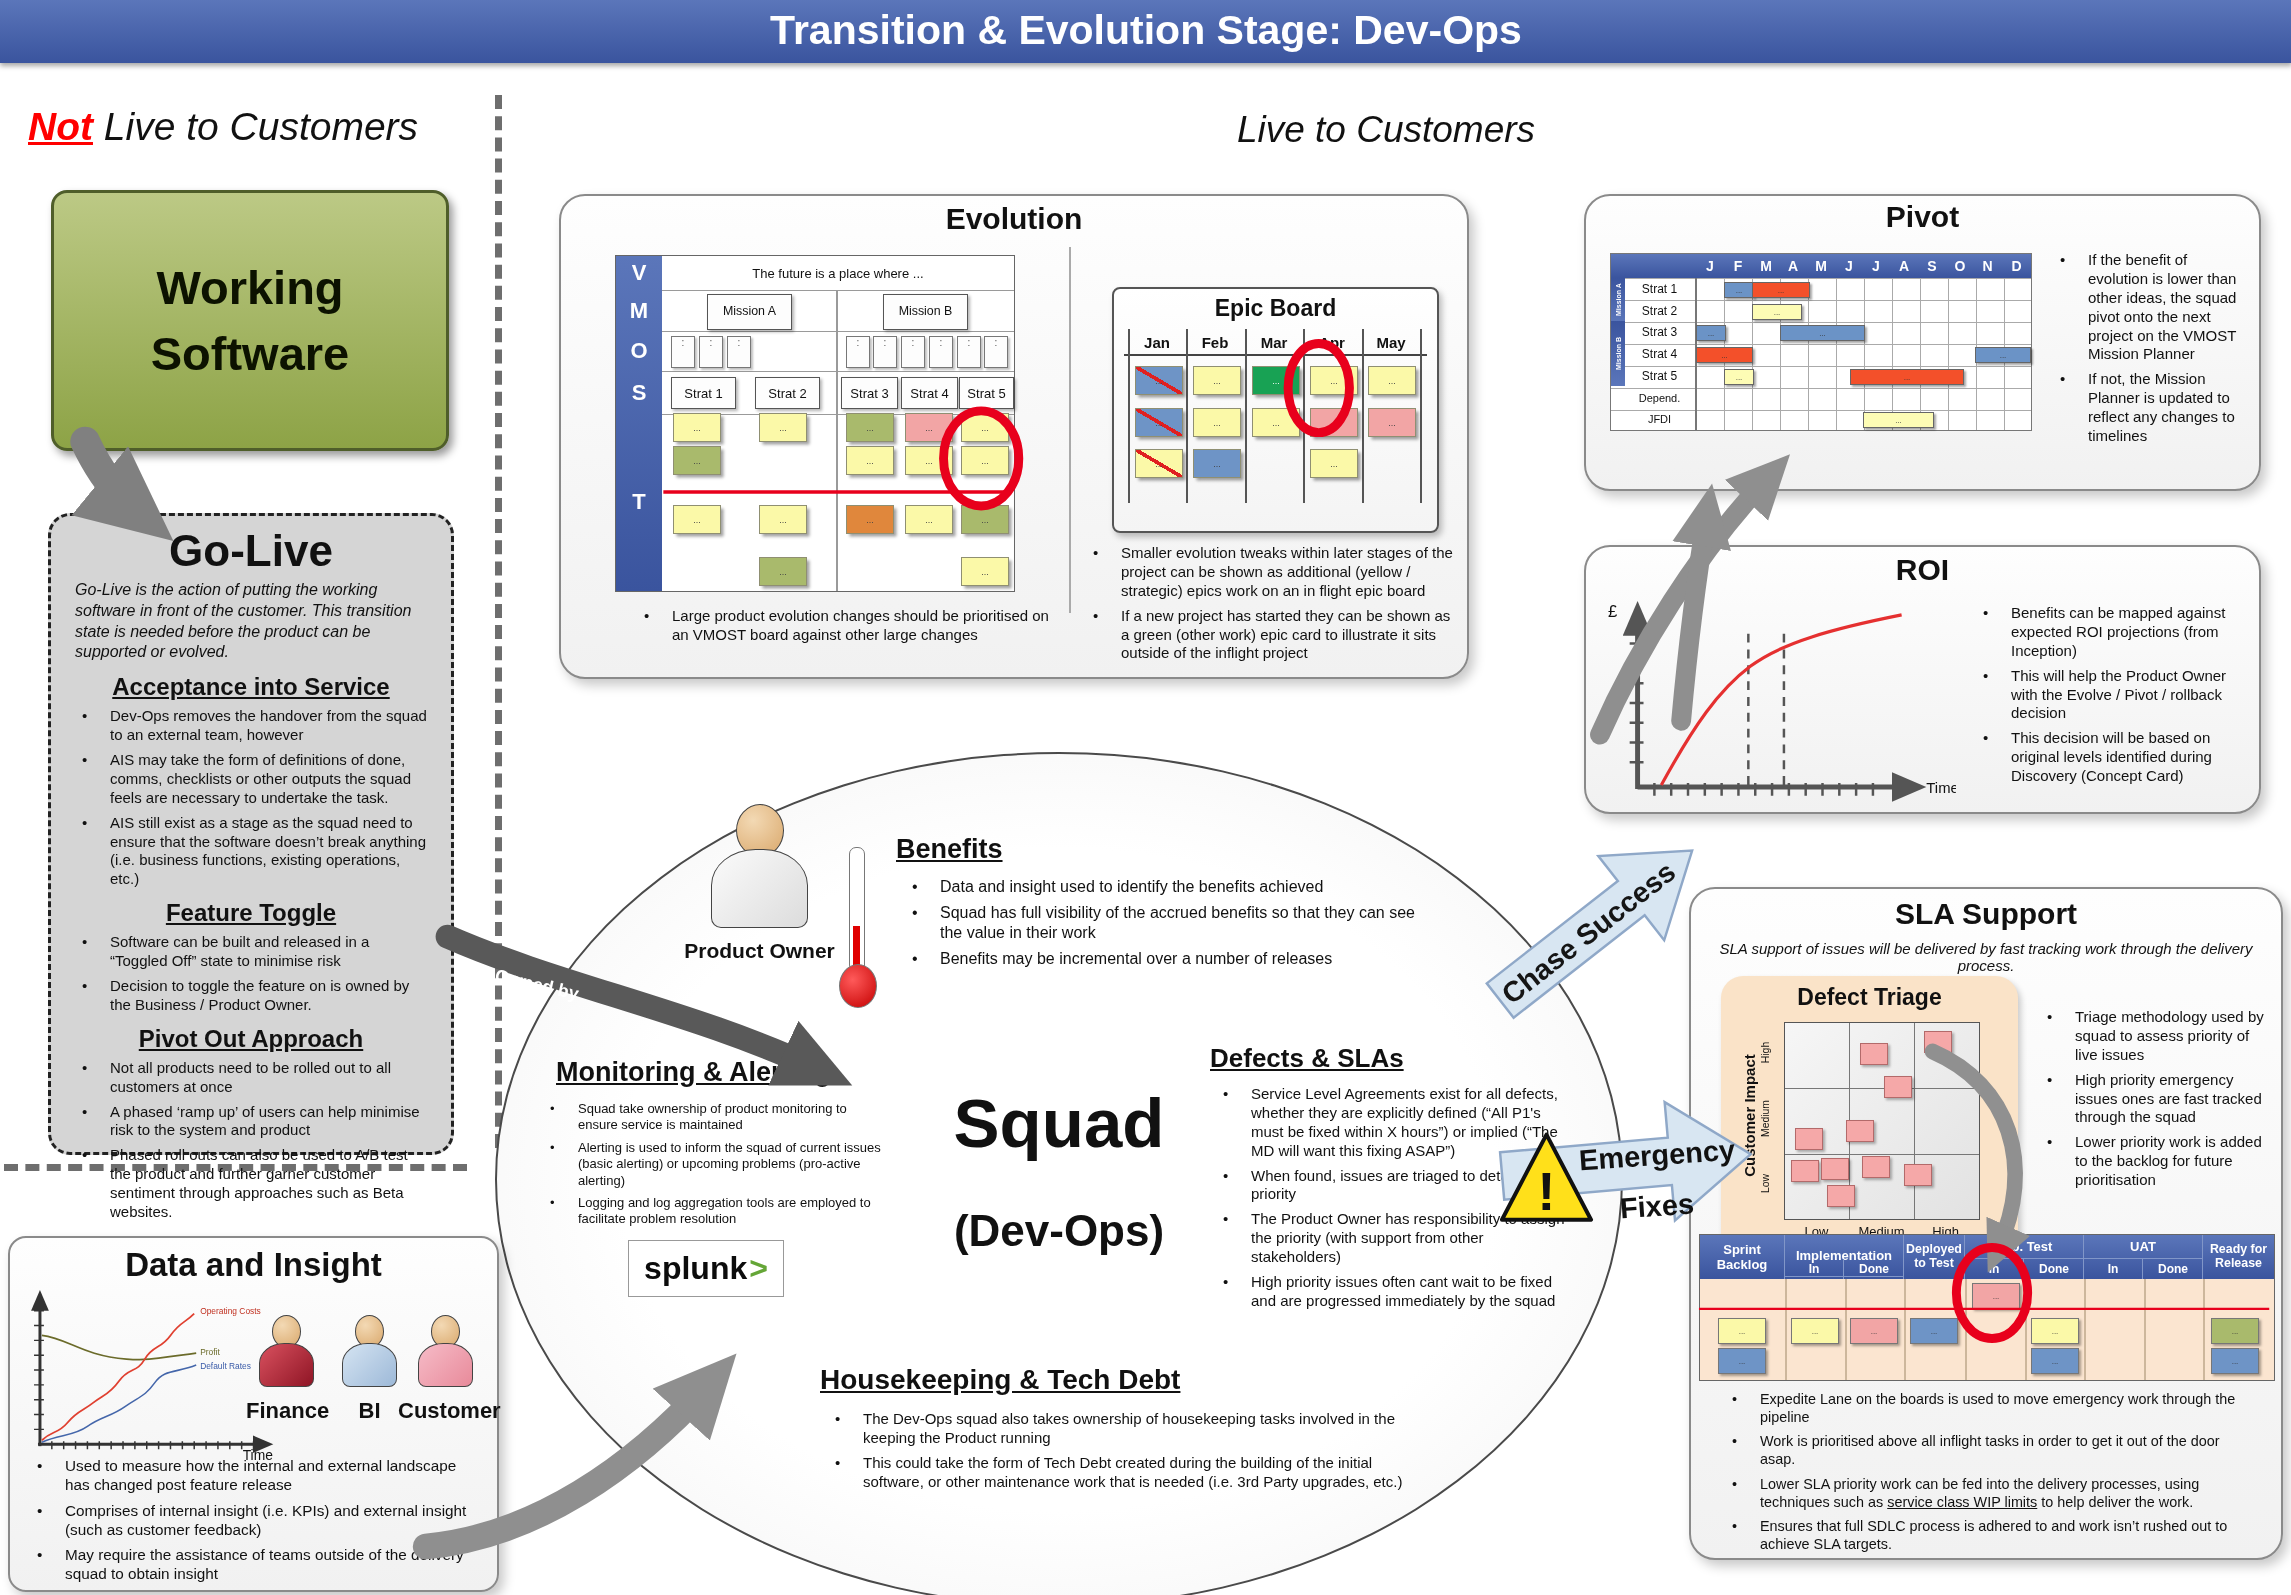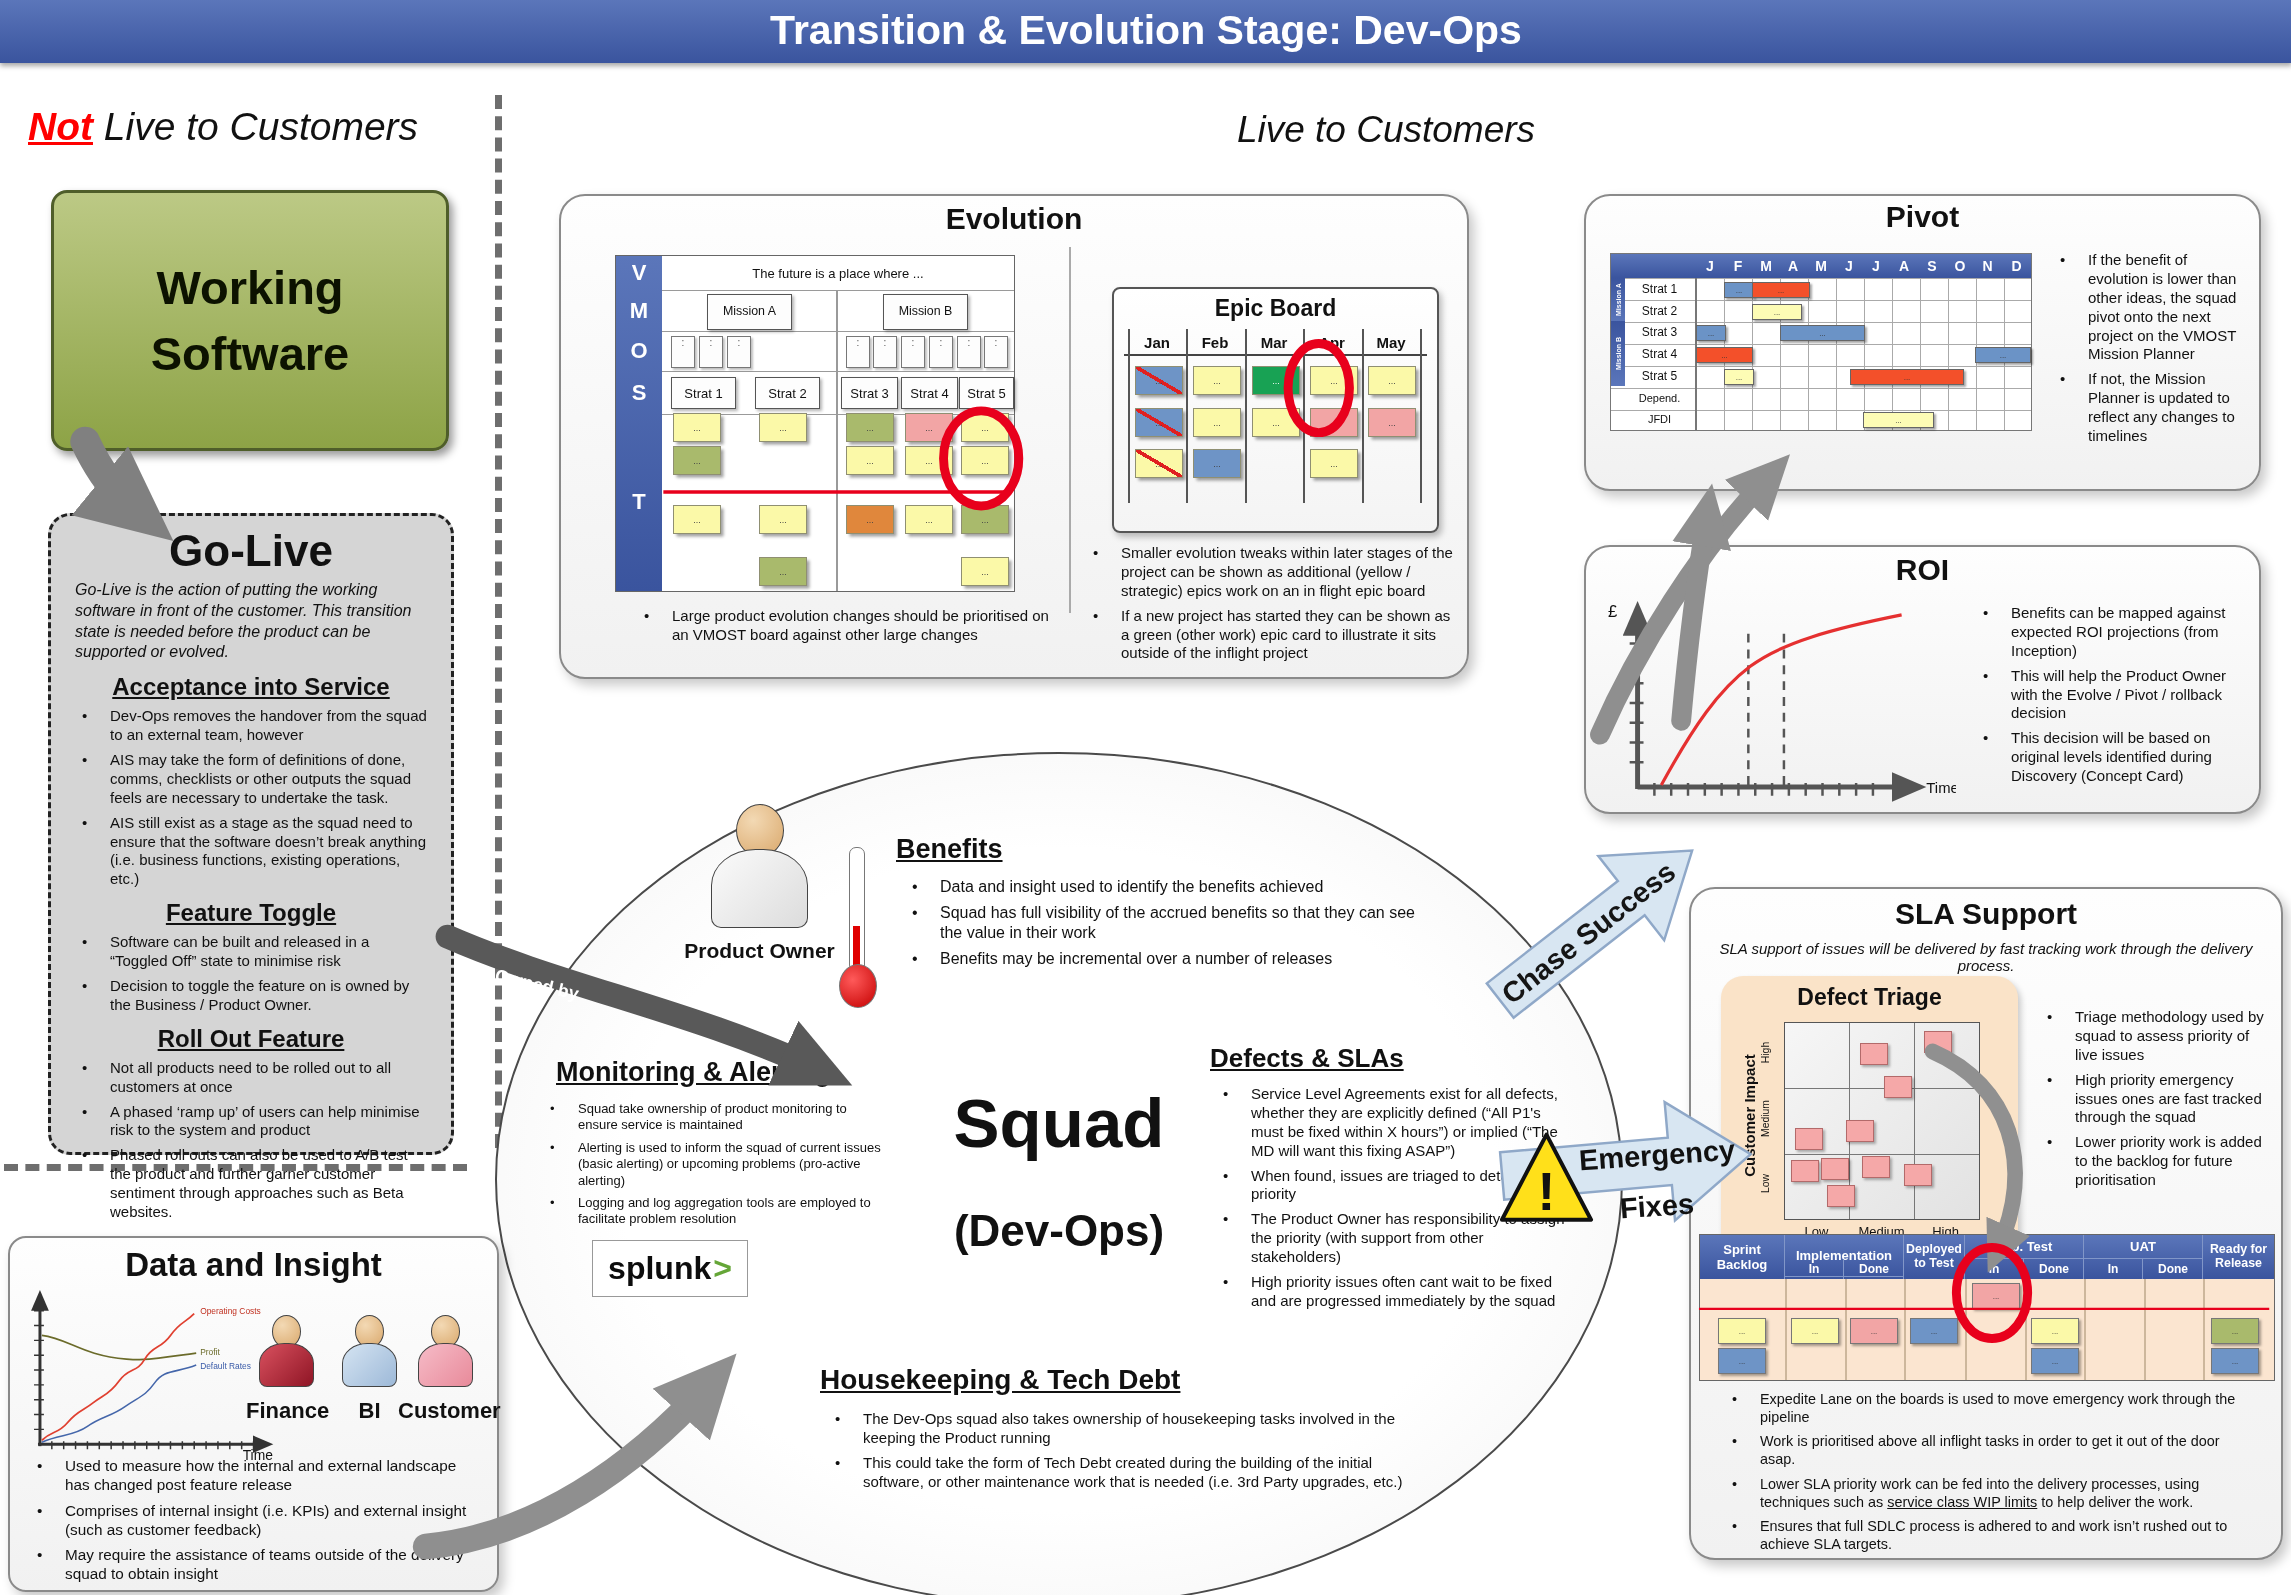--- a/index.html
+++ b/index.html
@@ -24,21 +24,21 @@
   .slash{background-image:linear-gradient(to top right,transparent 46%,#e02020 46%,#e02020 54%,transparent 54%)}
   .sbox{position:absolute;background:#fdfdfd;border:1.5px solid #555;box-shadow:2px 2px 3px rgba(0,0,0,.3);display:flex;align-items:center;justify-content:center;font-size:13px}
   .obox{position:absolute;width:22px;height:30px;background:#fdfdfd;border:1.2px solid #777;box-shadow:1.5px 1.5px 2px rgba(0,0,0,.25)}
   .obox::before{content:":";display:block;text-align:center;font-size:10px;color:#555}
   .gbar{position:absolute;height:14px;border:1px solid #666;box-shadow:1.5px 1.5px 2px rgba(0,0,0,.35);font-size:8px;display:flex;align-items:center;justify-content:center;color:#333}
   .gy{background:#FDFCB5}.gb{background:#6B93C6}.gr{background:#F3502A}
   .kcard{position:absolute;width:46px;height:24px;border:1px solid #777;box-shadow:2px 2px 2.5px rgba(0,0,0,.35);font-size:8px;display:flex;align-items:center;justify-content:center;color:#333}
   .tcard{position:absolute;width:26px;height:20px;background:#F5A8A8;border:1px solid #b36a6a;box-shadow:2px 2px 2.5px rgba(0,0,0,.3)}
   .p-sm .ph{width:27px;height:31px;border-radius:50%;margin:0 auto;background:radial-gradient(circle at 35% 30%,#f3d9b4,#d9a76a);border:1.5px solid #444}
   .p-sm .pb{width:53px;height:42px;border-radius:46% 46% 8px 8px;margin:-5px auto 0;border:1.5px solid #444}
-  .splunk{position:absolute;left:592px;top:1240px;width:154px;height:55px;background:#fff;border:1.5px solid #999;display:flex;align-items:center;justify-content:center;font-weight:bold;font-size:32px;color:#0c0c0c}
+  .splunk{position:absolute;left:628px;top:1240px;width:154px;height:55px;background:#fff;border:1.5px solid #999;display:flex;align-items:center;justify-content:center;font-weight:bold;font-size:32px;color:#0c0c0c}
   .splk-arrow{color:#65A637;font-weight:bold;margin-left:2px}
   .emg{position:absolute;width:248px;text-align:center;font-weight:bold;font-size:29px;z-index:31;transform:rotate(-4deg)}
   .khead{position:absolute;color:#fff;font-weight:bold;display:flex;align-items:center;justify-content:center;text-align:center;border-right:1px solid #8196c8;box-sizing:border-box}
 </style>
 </head>
 <body>
 
 <div id="page">
 
   <div class="abs bluehead tc" style="left:0;top:0;width:2292px;height:63px;line-height:61px;font-size:41px;box-shadow:0 3px 5px rgba(0,0,0,.35)">
@@ -66,21 +66,21 @@
     <ul class="bl" style="font-size:15px">
       <li>Dev-Ops removes the handover from the squad to an external team, however</li>
       <li>AIS may take the form of definitions of done, comms, checklists or other outputs the squad feels are necessary to undertake the task.</li>
       <li>AIS still exist as a stage as the squad need to ensure that the software doesn’t break anything (i.e. business functions, existing operations, etc.)</li>
     </ul>
     <div class="bold und tc" style="font-size:24px;margin:10px 0 6px">Feature Toggle</div>
     <ul class="bl" style="font-size:15px">
       <li>Software can be built and released in a “Toggled Off” state to minimise risk</li>
       <li>Decision to toggle the feature on is owned by the Business / Product Owner.</li>
     </ul>
-    <div class="bold und tc" style="font-size:24px;margin:10px 0 6px">Roll Out Feature</div>
+    <div class="bold und tc" style="font-size:24px;margin:10px 0 6px">Pivot Out Approach</div>
     <ul class="bl" style="font-size:15px">
       <li>Not all products need to be rolled out to all customers at once</li>
       <li>A phased ‘ramp up’ of users can help minimise risk to the system and product</li>
       <li>Phased roll outs can also be used to A/B test the product and further garner customer sentiment through approaches such as Beta websites.</li>
     </ul>
   </div>
 
   <div class="panel" style="left:559px;top:194px;width:906px;height:481px">
     <div class="ptitle" style="margin-top:6px">Evolution</div>
     <div class="vline" style="left:508px;top:51px;width:1.5px;height:366px;background:#aaa"></div>

